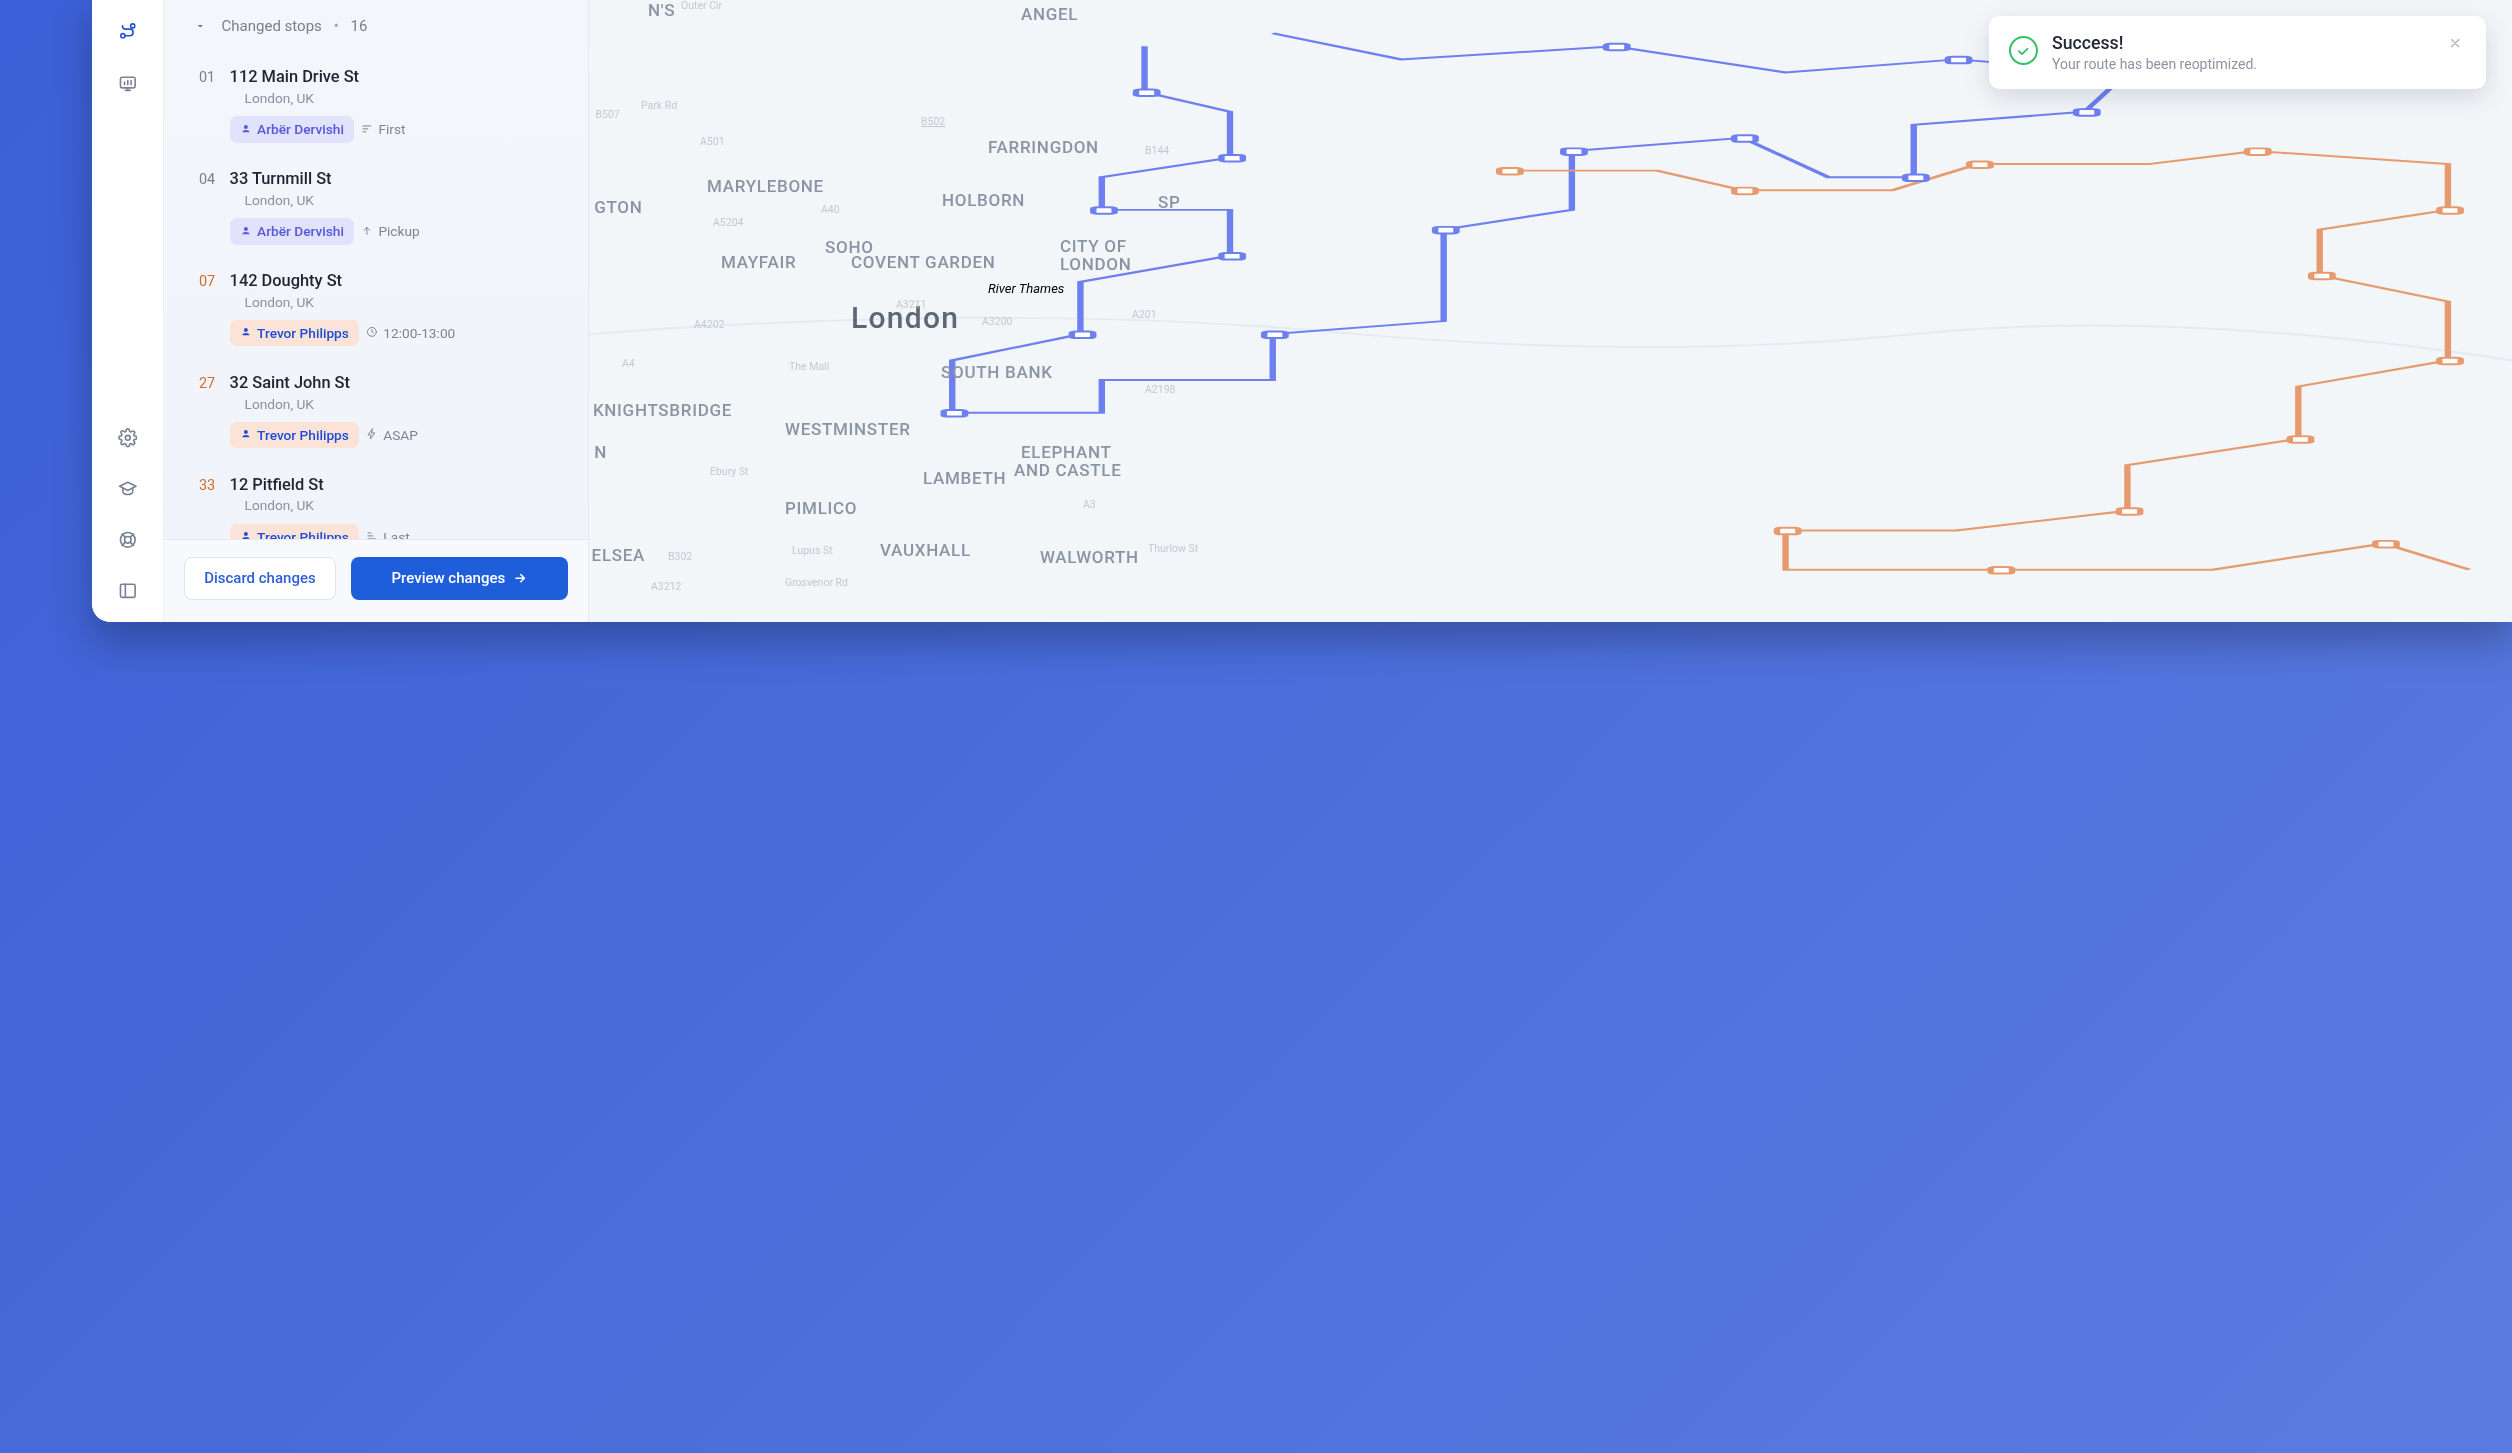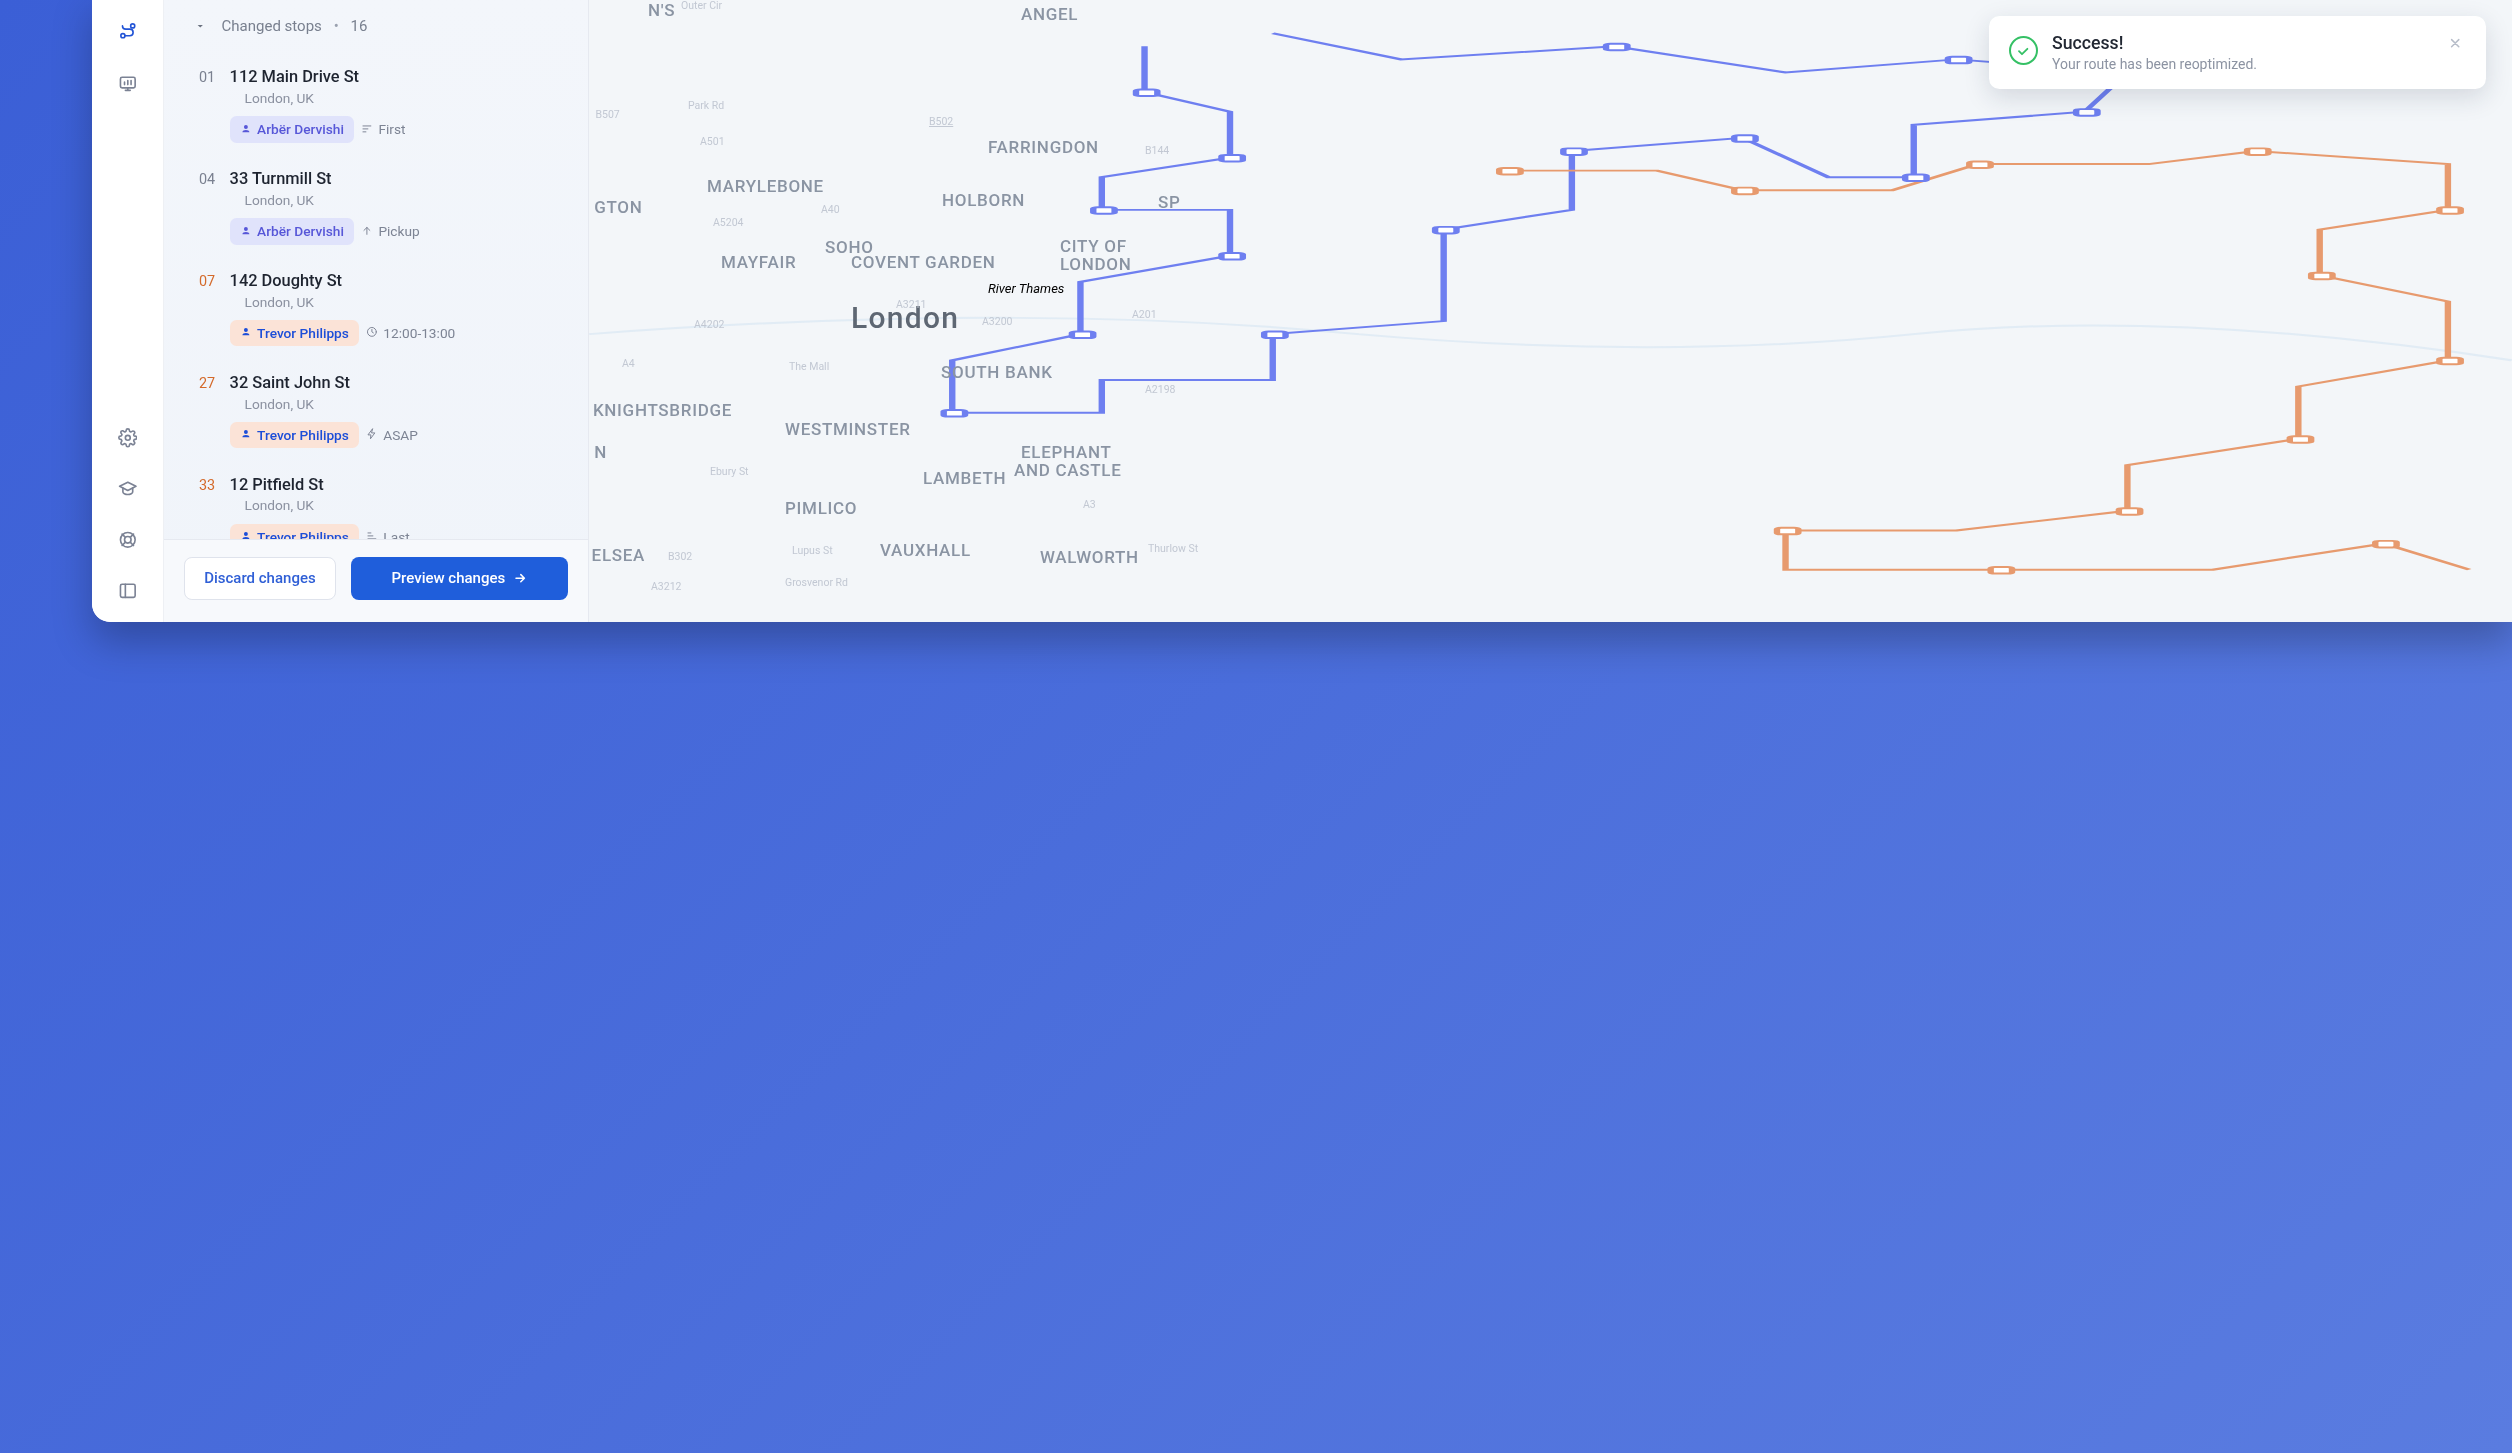--- a/index.html
+++ b/index.html
@@ -383,23 +383,23 @@
         <div class="map-label md" style="left: 432px; top: 448px;">ELEPHANT</div>
         <div class="map-label md" style="left: 425px; top: 466px;">AND CASTLE</div>
         <div class="map-label md" style="left: 334px; top: 474px;">LAMBETH</div>
         <div class="map-label md" style="left: 196px; top: 504px;">PIMLICO</div>
         <div class="map-label md" style="left: 291px; top: 546px;">VAUXHALL</div>
         <div class="map-label md" style="left: 451px; top: 553px;">WALWORTH</div>
         <div class="map-label md" style="left: 2.6px; top: 551px;">ELSEA</div>
         <div class="map-label md" style="left: 569px; top: 198px;">SP</div>
         <div class="road" style="left: 92px; top: 5.2px;">Outer Cir</div>
         <div class="road" style="left: 6.5px; top: 114px;">B507</div>
-        <div class="road" style="left: 52px; top: 105px; margin-left: 47px;">Park Rd</div>
+        <div class="road" style="left: 52px; top: 105px;">Park Rd</div>
         <div class="road" style="left: 111px; top: 141px;">A501</div>
-        <div class="road" style="left: 340px; top: 121px; text-decoration: underline;">B502</div>
+        <div class="road" style="left: 332px; top: 121px; text-decoration: underline;">B502</div>
         <div class="road" style="left: 556px; top: 150px;">B144</div>
         <div class="road" style="left: 124px; top: 222px;">A5204</div>
         <div class="road" style="left: 232px; top: 209px;">A40</div>
         <div class="road" style="left: 105px; top: 324px;">A4202</div>
         <div class="road" style="left: 33px; top: 363px;">A4</div>
         <div class="road" style="left: 200px; top: 366px;">The Mall</div>
         <div class="road" style="left: 393px; top: 321px;">A3200</div>
         <div class="road" style="left: 307px; top: 304px;">A3211</div>
         <div class="road" style="left: 543px; top: 314px;">A201</div>
         <div class="road" style="left: 556px; top: 389px;">A2198</div>

